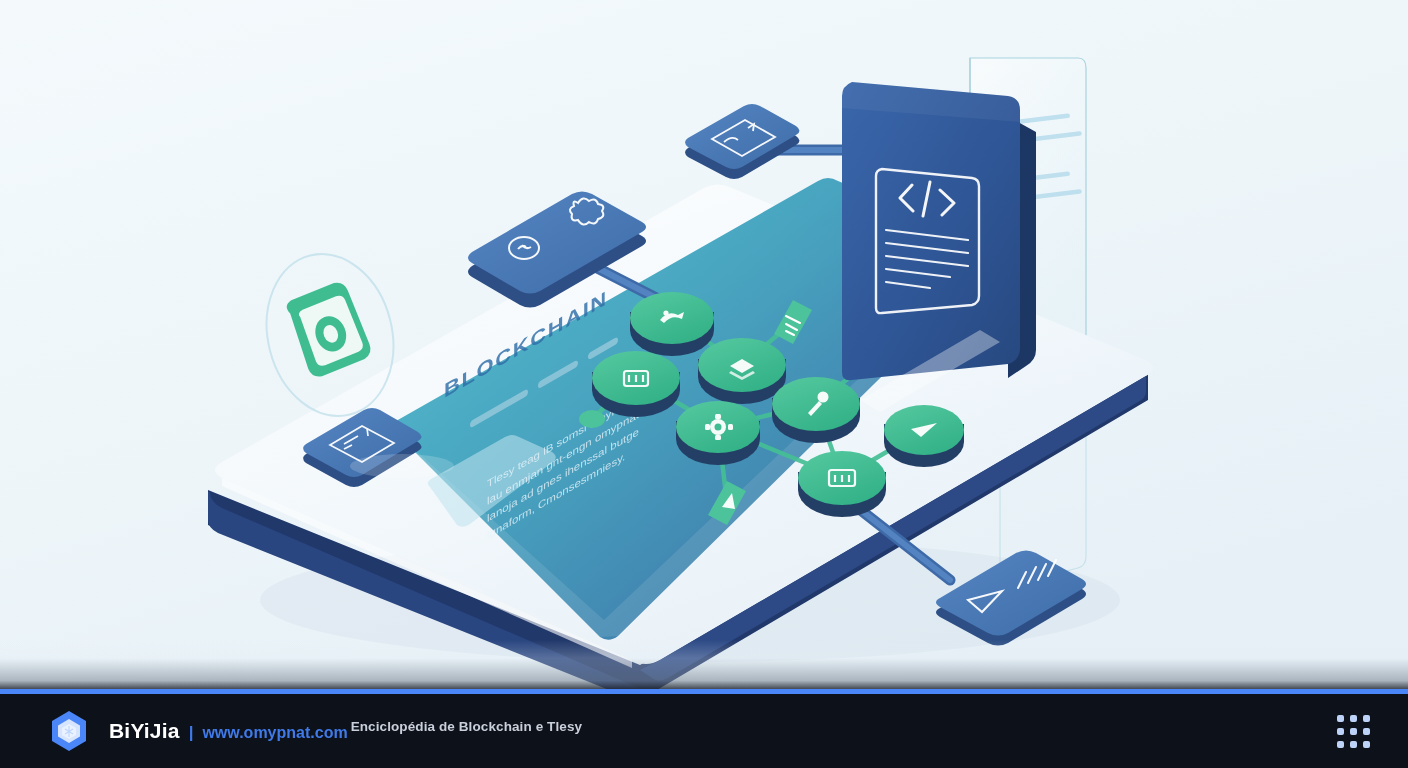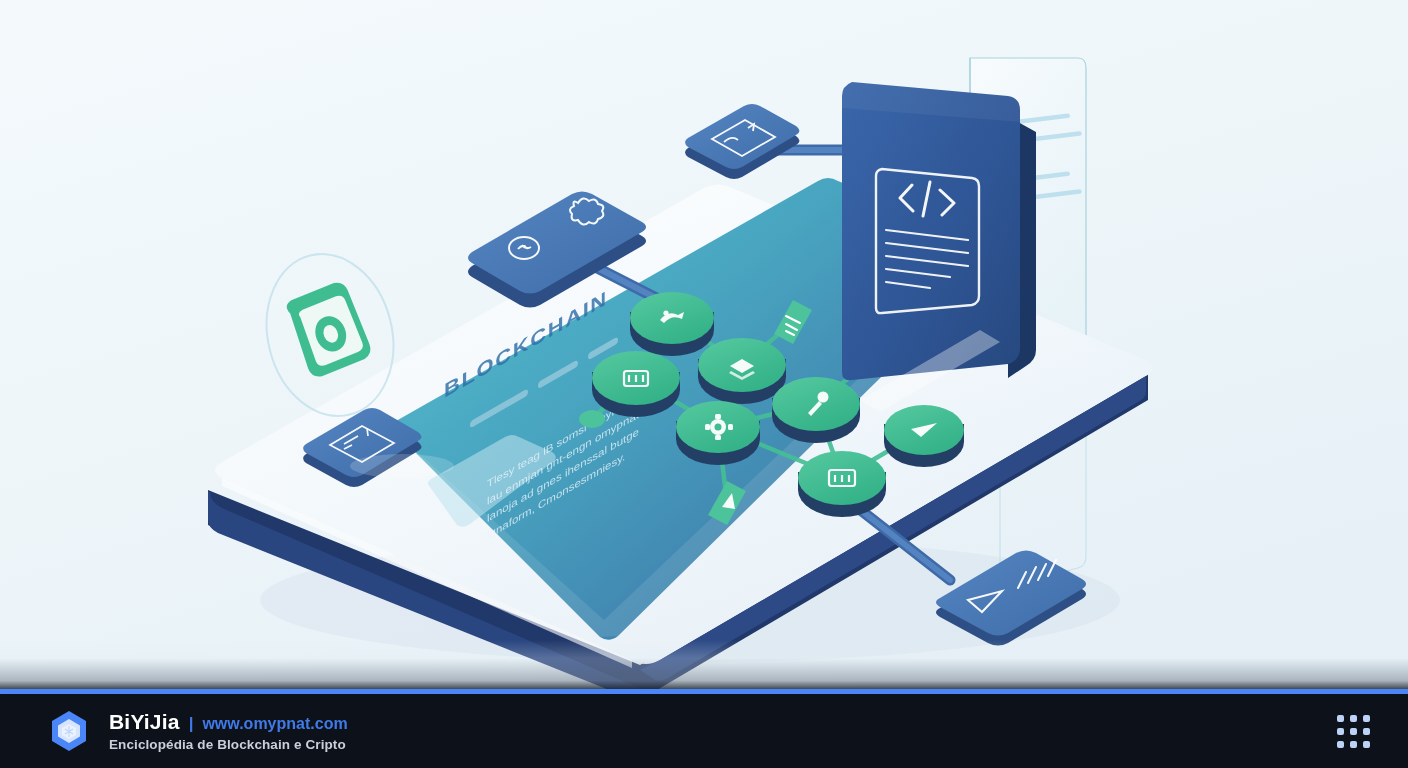--- a/index.html
+++ b/index.html
@@ -48,21 +48,21 @@
     position: absolute;
     left: 0; top: 694px;
     width: 1408px; height: 74px;
     background: #0d1119;
     display: flex;
     align-items: center;
     padding: 0 34px 0 46px;
   }
   #brand-block { display: flex; align-items: center; gap: 17px; }
   #brand-mark { width: 46px; height: 46px; flex: 0 0 46px; }
-  #brand-text { display: flex; flex-direction: column; gap: 3px; }
+  #brand-text { display: flex; flex-direction: row; gap: 3px; }
   #brand-line1 { display: flex; align-items: baseline; gap: 9px; }
   .brand-name {
     color: #ffffff; font-size: 21px; font-weight: bold; letter-spacing: .2px;
     font-family: "Liberation Sans", sans-serif;
   }
   .brand-sep { color: #3f7ae8; font-size: 17px; font-weight: bold; }
   .brand-url { color: #3f7ae8; font-size: 16px; font-weight: bold; }
   .brand-tagline {
     color: #c9cfdb; font-size: 13.5px; font-weight: bold; letter-spacing: .1px;
   }
@@ -395,21 +395,21 @@
         <polygon points="23,16 30,20 30,27 23,31 16,27 16,20" fill="#eaf2ff"></polygon>
         <path d="M23,18 L23,29 M19,21 L27,26 M27,21 L19,26" stroke="#bdd5fb" stroke-width="1.1"></path>
       </svg>
 
       <div id="brand-text">
         <div id="brand-line1">
           <span class="brand-name">BiYiJia</span>
           <span class="brand-sep">|</span>
           <span class="brand-url">www.omypnat.com</span>
         </div>
-        <div class="brand-tagline">Enciclopédia de Blockchain e Cripto</div>
+        <div class="brand-tagline">Enciclopédia de Blockchain e Tlesy</div>
       </div>
     </div>
 
     <div id="footer-spacer"></div>
 
     <div id="grid-menu">
       <span class="grid-dot"></span>
       <span class="grid-dot"></span>
       <span class="grid-dot"></span>
       <span class="grid-dot"></span>

